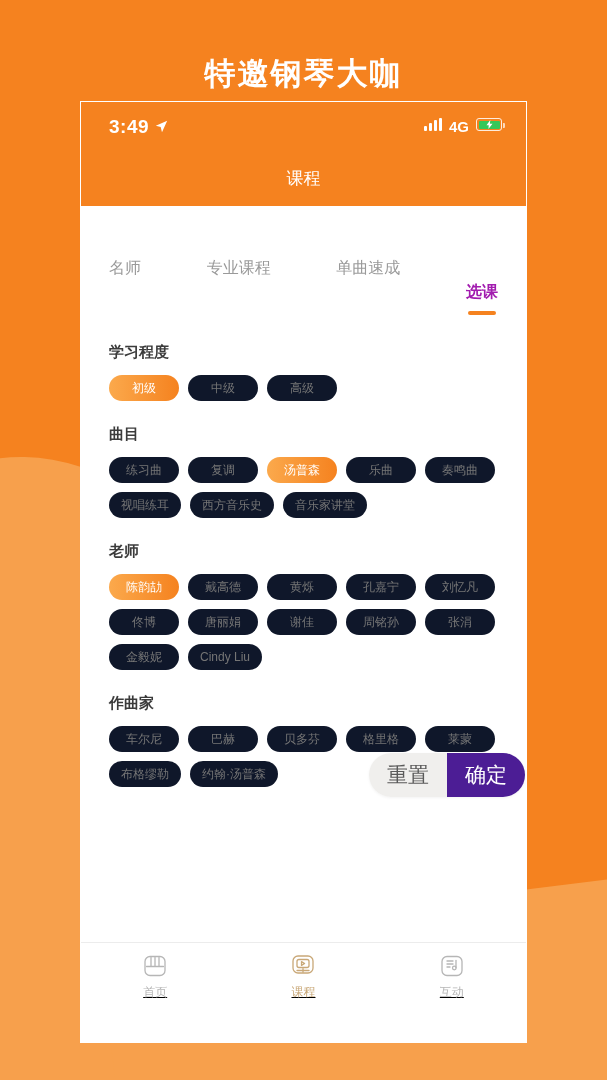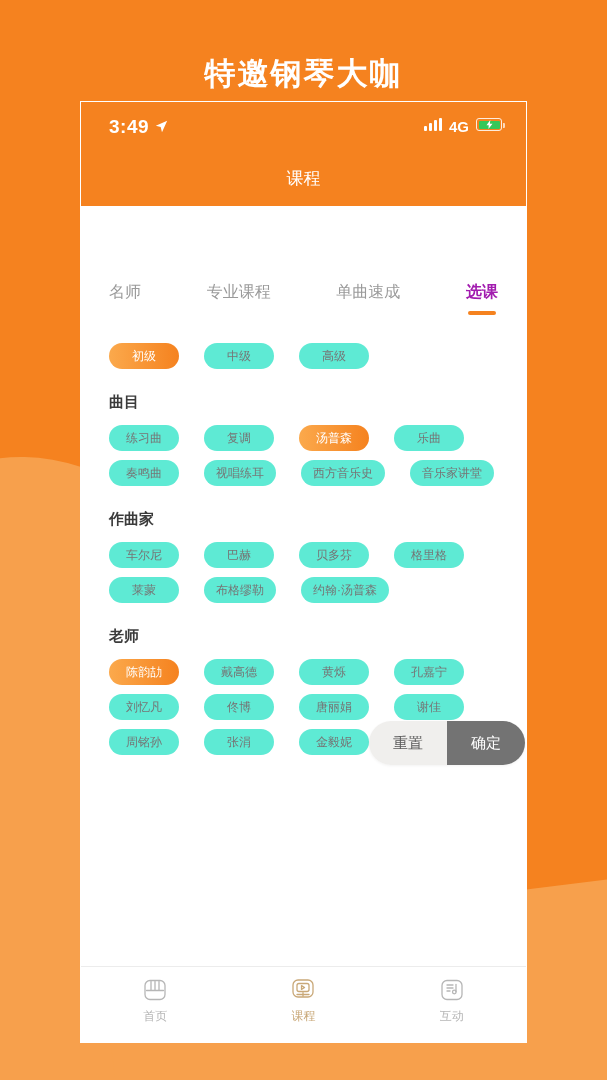--- a/index.html
+++ b/index.html
@@ -89,21 +89,21 @@
   
   .navbar{
     height:55px;
     background:#F5821F;
     display:flex;align-items:center;justify-content:center;
     color:#fff;font-size:17px;
     flex:0 0 auto;
   }
   
   .tabs{
-    display:flex; align-items:flex-end;
+    display:flex; align-items:center;
     padding:28px 28px 0 28px;
     justify-content:space-between;
     flex:0 0 auto;
   }
   .tab{
     display:flex;flex-direction:column;align-items:center;gap:8px;
     cursor:pointer;
   }
   .tab .label{ font-size:16px; color:#9a9a9a; }
   .tab.active .label{ color:#a21caf; font-weight:bold;margin-top:48px; }
@@ -115,23 +115,23 @@
     padding:6px 28px 0 28px;
     overflow:hidden;
     position:relative;
   }
   .section{ margin-top:24px; }
   .section:first-child{ margin-top:22px; }
   .sec-title{
     font-size:15px; color:#3b3b3b; font-weight:bold;
     margin-bottom:13px;
   }
-  .chips{ display:flex; flex-wrap:wrap; gap:9px 25px; }
+  .chips{ display:flex; flex-wrap:wrap; gap:9px 9px; }
   .chip{
-    background:#5eead4;
+    background:#0f172a;
     color:#757575;
     font-size:12px;
     border-radius:14px;
     height:26px;
     min-width:70px;
     padding:0 12px;
     display:flex;align-items:center;justify-content:center;
     cursor:pointer;
     white-space:nowrap;
   }
@@ -145,38 +145,39 @@
     right:-27px;
     bottom:-10px;
     display:flex;
     border-radius:22px;
     overflow:hidden;
     box-shadow:0 1px 3px rgba(0,0,0,.05);
   }
   .btn{
     height:44px;
     display:flex;align-items:center;justify-content:center;
-    font-size:15px;
+    font-size:21px;
     cursor:pointer;
     text-align:center;
   }
   .btn-reset{ background:#F0EFED; color:#5a5a5a; width:78px; }
-  .btn-confirm{ background:#737373; color:#fff; width:78px; }
+  .btn-confirm{ background:#4c1d95; color:#fff; width:78px; }
   .actions-wrap{
     position:relative;
     height:0;
   }
   
   .tabbar{
     flex:0 0 auto;
-    height:76px;
+    height:100px;
     border-top:1px solid #ececec;
     display:flex;align-items:flex-start;
     padding-top:10px;
     background:#fff;
+    text-decoration:underline;
   }
   .tabitem{
     flex:1;
     display:flex;flex-direction:column;align-items:center;gap:5px;
     cursor:pointer;
     color:#b6b6b6;
   }
   .tabitem.active{ color:#C9A878; }
   .tabitem .ico{ width:26px;height:26px;display:block;}
   .tabitem .tlabel{ font-size:12px; }
@@ -236,68 +237,69 @@
         </div>
         <div class="tab active">
           <span class="label">选课</span>
           <span class="bar"></span>
         </div>
       </div>
 
   <div class="filters">
     <div id="sections-host">
           <div class="section">
+            <div class="sec-title">学习程度</div>
             <div class="chips">
               <div class="chip sel">初级</div>
               <div class="chip">中级</div>
               <div class="chip">高级</div>
             </div>
           </div>
           <div class="section">
             <div class="sec-title">曲目</div>
             <div class="chips">
               <div class="chip">练习曲</div>
               <div class="chip">复调</div>
               <div class="chip sel">汤普森</div>
               <div class="chip">乐曲</div>
               <div class="chip">奏鸣曲</div>
               <div class="chip">视唱练耳</div>
               <div class="chip">西方音乐史</div>
               <div class="chip">音乐家讲堂</div>
-            </div>
-          </div>
-          <div class="section">
-            <div class="sec-title">作曲家</div>
-            <div class="chips">
-              <div class="chip">车尔尼</div>
-              <div class="chip">巴赫</div>
-              <div class="chip">贝多芬</div>
-              <div class="chip">格里格</div>
-              <div class="chip">莱蒙</div>
-              <div class="chip">布格缪勒</div>
-              <div class="chip">约翰·汤普森</div>
             </div>
           </div>
           <div class="section">
             <div class="sec-title">老师</div>
             <div class="chips">
               <div class="chip sel">陈韵劼</div>
               <div class="chip">戴高德</div>
               <div class="chip">黄烁</div>
               <div class="chip">孔嘉宁</div>
               <div class="chip">刘忆凡</div>
               <div class="chip">佟博</div>
               <div class="chip">唐丽娟</div>
               <div class="chip">谢佳</div>
               <div class="chip">周铭孙</div>
               <div class="chip">张涓</div>
               <div class="chip">金毅妮</div>
               <div class="chip">Cindy Liu</div>
             </div>
           </div>
+          <div class="section">
+            <div class="sec-title">作曲家</div>
+            <div class="chips">
+              <div class="chip">车尔尼</div>
+              <div class="chip">巴赫</div>
+              <div class="chip">贝多芬</div>
+              <div class="chip">格里格</div>
+              <div class="chip">莱蒙</div>
+              <div class="chip">布格缪勒</div>
+              <div class="chip">约翰·汤普森</div>
+            </div>
+          </div>
         </div>
     <div class="actions-wrap">
       <div class="actions">
         <div class="btn btn-reset">重置</div>
         <div class="btn btn-confirm">确定</div>
       </div>
     </div>
   </div>
 
   <div class="tabbar">

